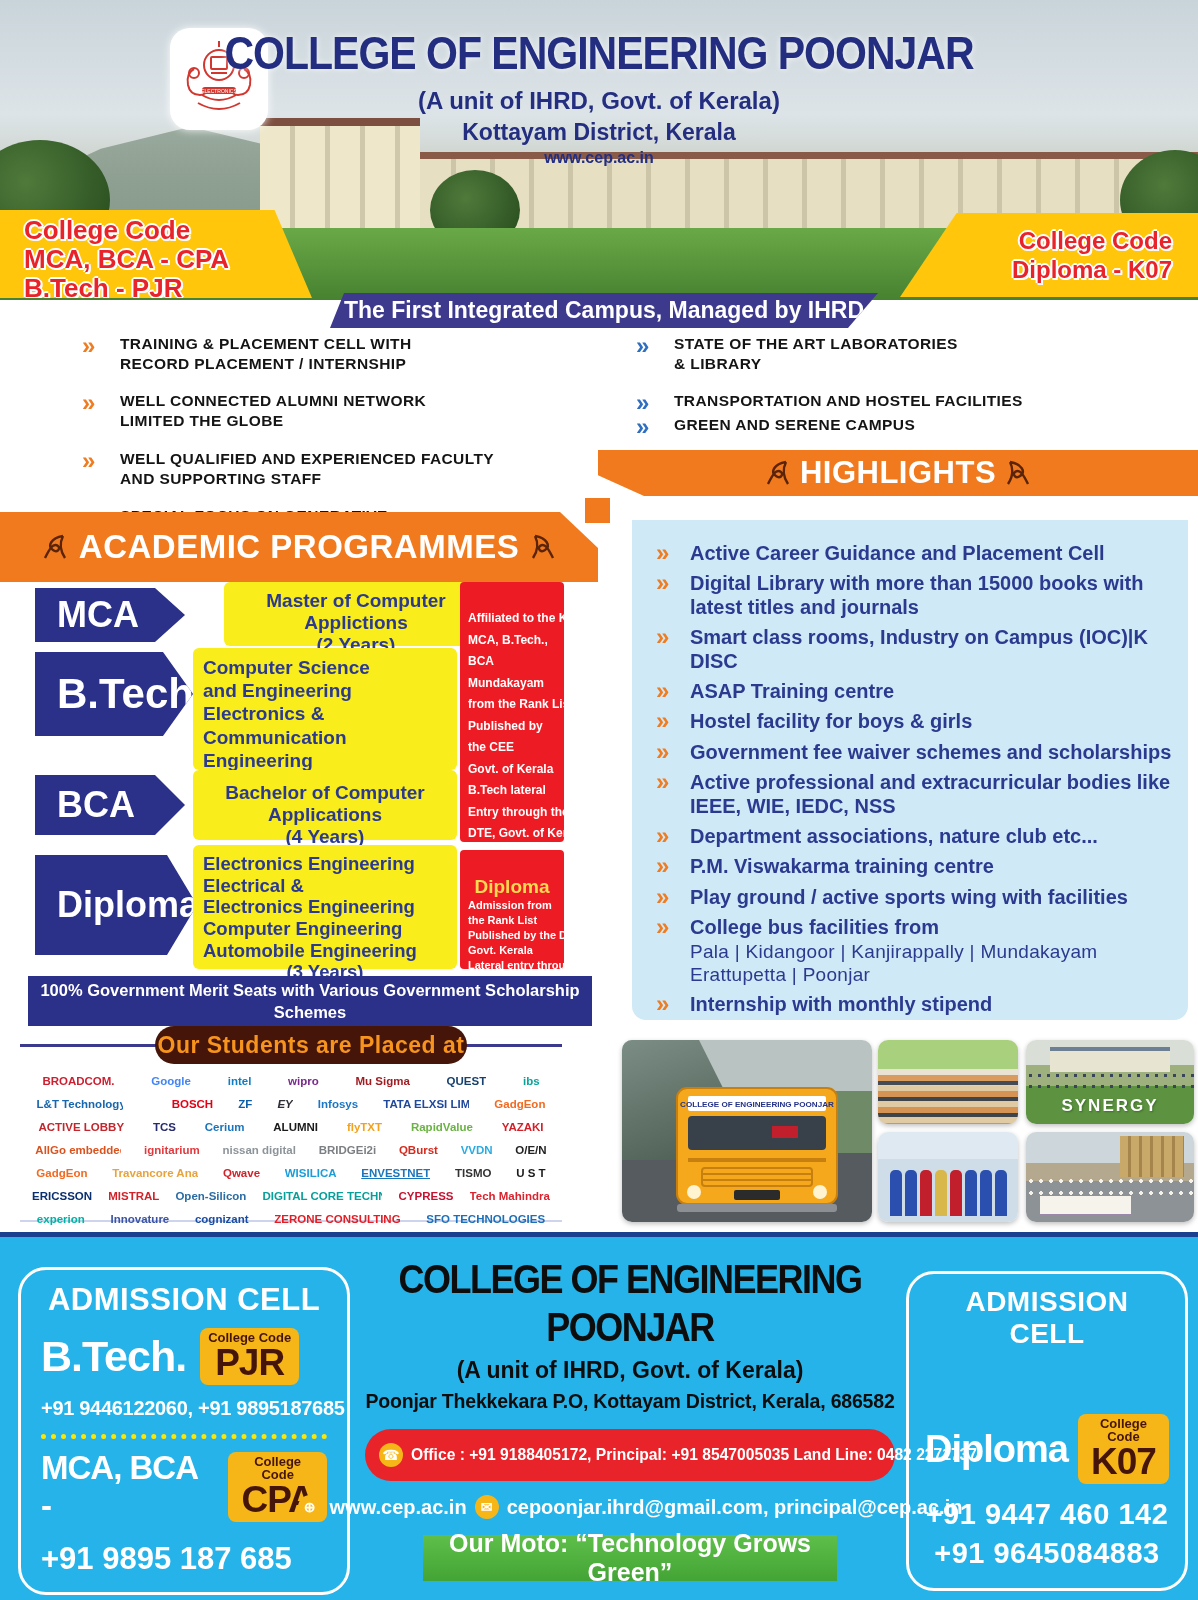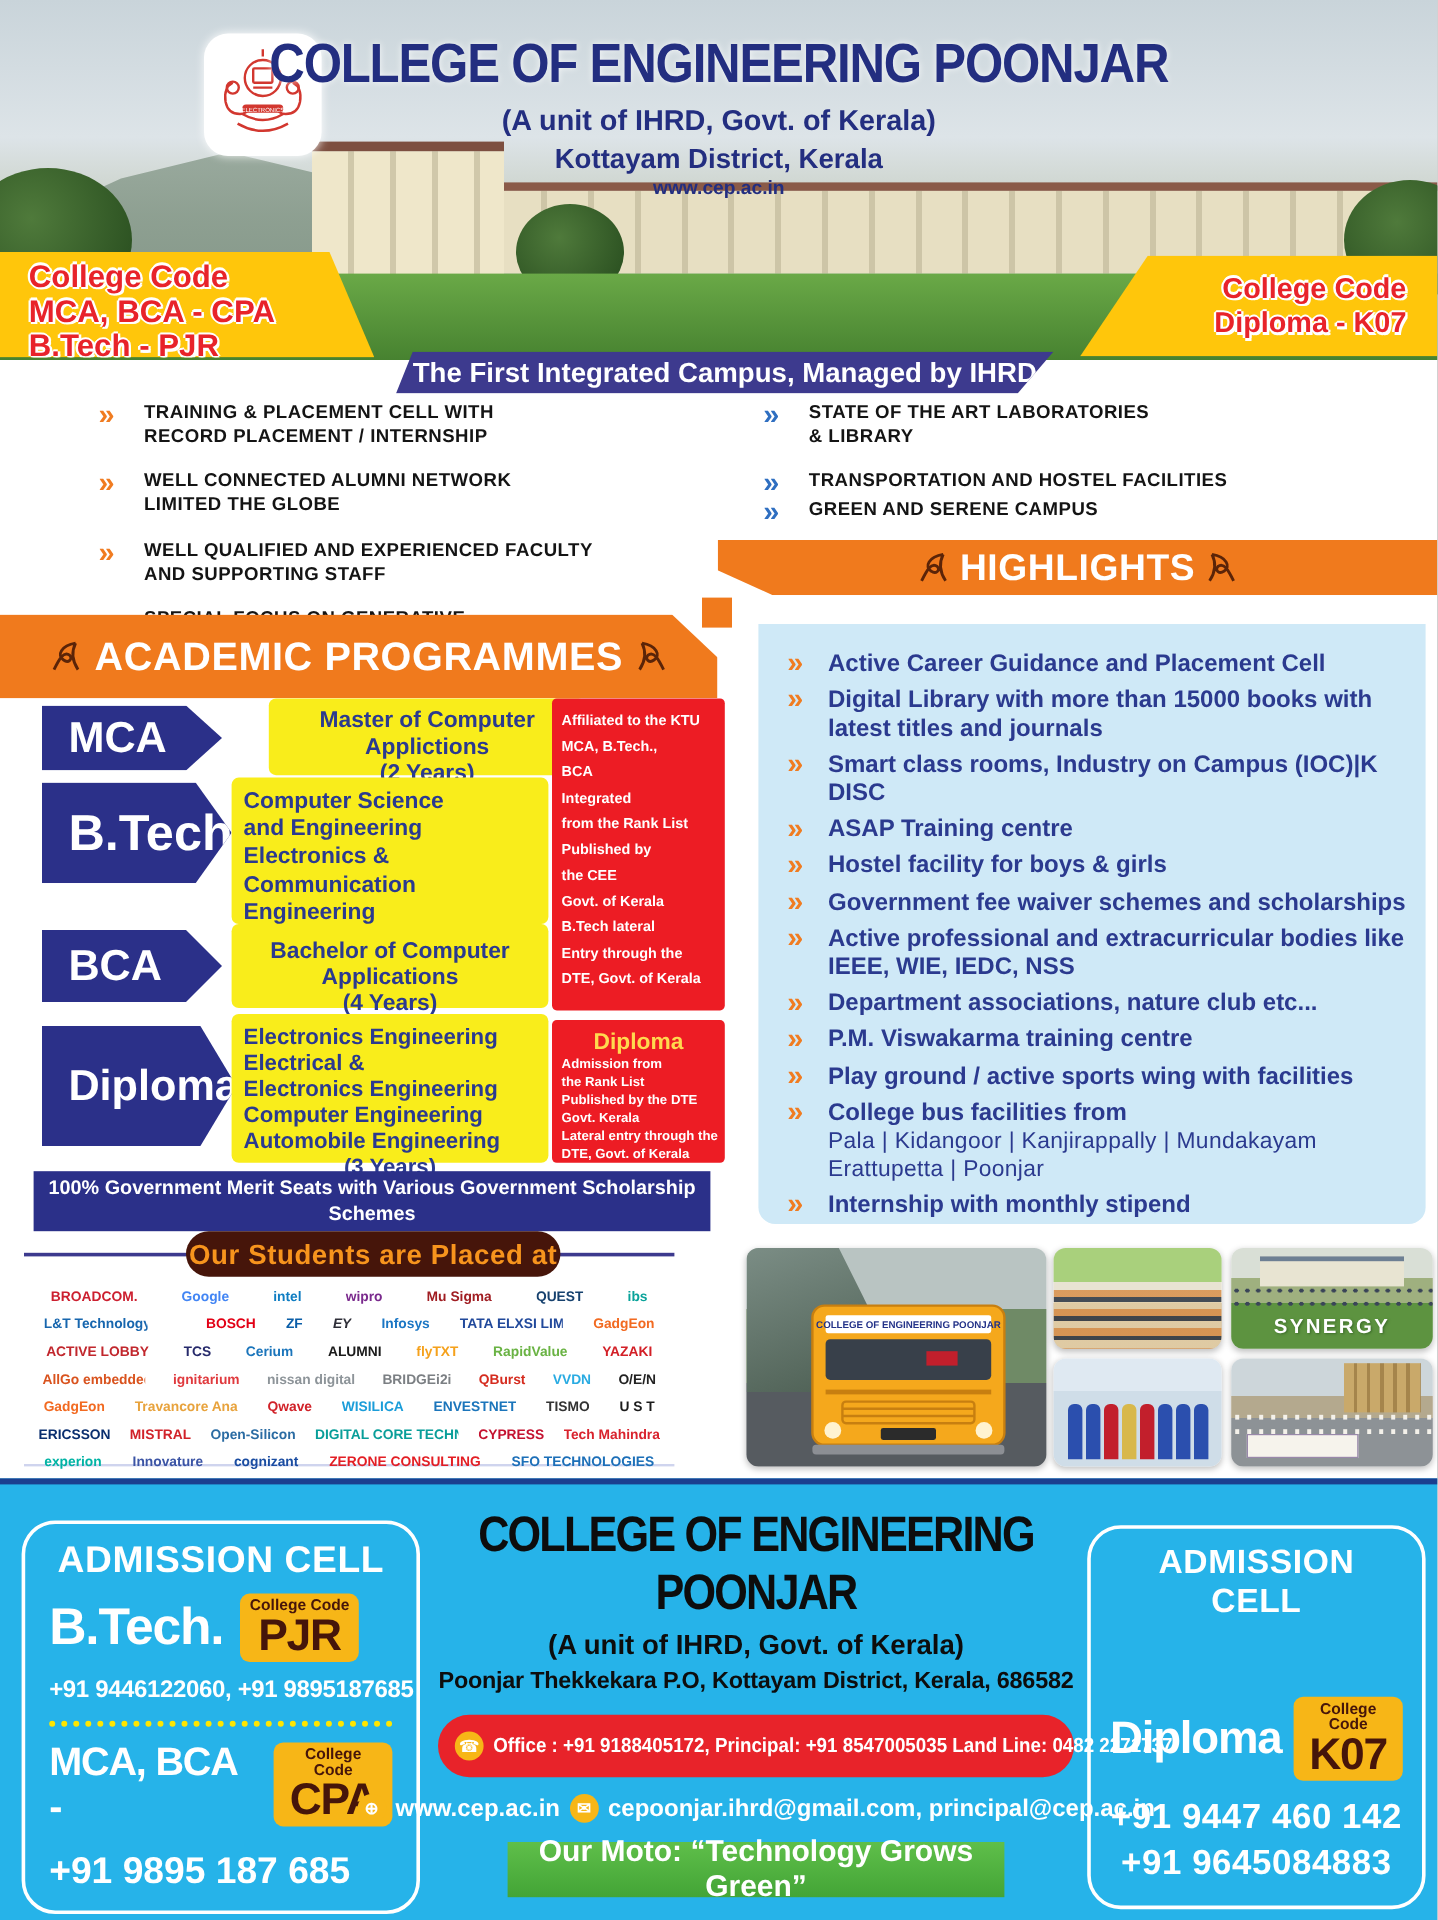--- a/index.html
+++ b/index.html
@@ -57,21 +57,21 @@
   .hl-sub { font-weight:normal; font-size:19px; margin-top:2px; letter-spacing:.3px; }
 
   
   .acad-bar { position:absolute; left:0; top:512px; width:598px; height:70px; background:#f07a1d;
     clip-path:polygon(0 0,calc(100% - 38px) 0,100% 36px,100% 100%,0 100%);
     display:flex; align-items:center; justify-content:center; gap:12px; color:#fff; font-weight:bold; font-size:33px; letter-spacing:.5px; }
   .arrow { position:absolute; left:35px; background:#2b3089; color:#fff; font-weight:bold; display:flex; align-items:center; padding-left:22px;
     clip-path:polygon(0 0,calc(100% - 30px) 0,100% 50%,calc(100% - 30px) 100%,0 100%); }
   .ybox { position:absolute; left:193px; width:264px; background:#f9ed1b; border-radius:6px; color:#2b3a8f; font-weight:bold; padding:8px 10px; }
   .ybox .ctr { text-align:center; }
-  .rbox { position:absolute; left:460px; width:144px; background:#ed1c24; border-radius:4px; color:#fff; font-weight:bold; padding:8px 8px; }
+  .rbox { position:absolute; left:460px; width:104px; background:#ed1c24; border-radius:4px; color:#fff; font-weight:bold; padding:26px 8px; }
   .rbox .ln { font-size:12px; line-height:21.5px; white-space:nowrap; }
   .rbox2 .ln { font-size:11px; line-height:15px; white-space:nowrap; }
   .rbox2 .ttl { text-align:center; color:#ffd94f; font-size:19px; line-height:22px; }
   .merit { position:absolute; left:28px; top:976px; width:564px; height:50px; background:#2b3089; color:#fff; font-weight:bold;
     font-size:16.5px; line-height:22px; text-align:center; padding-top:3px; }
 
   
   .place-pill { position:absolute; left:155px; top:1026px; width:312px; height:38px; background:#46150a; border-radius:19px; z-index:3;
     display:flex; align-items:center; justify-content:center; color:#f7941d; font-weight:bold; font-size:23px; letter-spacing:.5px; }
   .place-panel { position:absolute; left:20px; top:1044px; width:542px; height:178px; background:#fff; border-top:3px solid #3d3a8e; border-bottom:2px solid #cfd4ee; padding:10px 4px 0 4px; }
@@ -288,21 +288,21 @@
     <div>Electronics Engineering</div>
     <div>Computer Engineering</div>
     <div>Automobile Engineering</div>
     <div class="ctr">(3 Years)</div>
   </div>
 
   <div class="rbox" style="top:582px;height:260px;">
     <div class="ln">Affiliated to the KTU</div>
     <div class="ln">MCA, B.Tech.,</div>
     <div class="ln">BCA</div>
-    <div class="ln">Integrated</div>
+    <div class="ln">Mundakayam</div>
     <div class="ln">from the Rank List</div>
     <div class="ln">Published by</div>
     <div class="ln">the CEE</div>
     <div class="ln">Govt. of Kerala</div>
     <div class="ln">B.Tech lateral</div>
     <div class="ln">Entry through the</div>
     <div class="ln">DTE, Govt. of Kerala</div>
   </div>
 
   <div class="rbox rbox2" style="top:850px;height:119px;">
@@ -356,21 +356,21 @@
       <span class="lg" style="color: rgb(123, 127, 131);">BRIDGEi2i</span>
       <span class="lg" style="color: rgb(213, 43, 30);">QBurst</span>
       <span class="lg" style="color: rgb(41, 171, 226);">VVDN</span>
       <span class="lg" style="color: rgb(34, 34, 34);">O/E/N</span>
     </div>
     <div class="lg-row">
       <span class="lg" style="color: rgb(242, 106, 33);">GadgEon</span>
       <span class="lg" style="color: rgb(232, 163, 61);">Travancore Analytics</span>
       <span class="lg" style="color: rgb(209, 34, 41);">Qwave</span>
       <span class="lg" style="color: rgb(27, 157, 217);">WISILICA</span>
-      <span class="lg" style="color: rgb(27, 117, 187);">ENVESTNET</span>
+      <span class="lg" style="color: rgb(27, 117, 187); text-decoration: underline;">ENVESTNET</span>
       <span class="lg" style="color: rgb(51, 51, 51);">TISMO</span>
       <span class="lg" style="color: rgb(27, 27, 27);">U S T</span>
     </div>
     <div class="lg-row">
       <span class="lg" style="color: rgb(10, 46, 110);">ERICSSON</span>
       <span class="lg" style="color: rgb(209, 34, 41);">MISTRAL</span>
       <span class="lg" style="color: rgb(43, 108, 163);">Open-Silicon</span>
       <span class="lg" style="max-width: 120px; color: rgb(8, 158, 153);">DIGITAL CORE TECHNOLOGIES</span>
       <span class="lg" style="color: rgb(196, 18, 48);">CYPRESS</span>
       <span class="lg" style="max-width: 110px; color: rgb(217, 35, 46);">Tech Mahindra</span>

